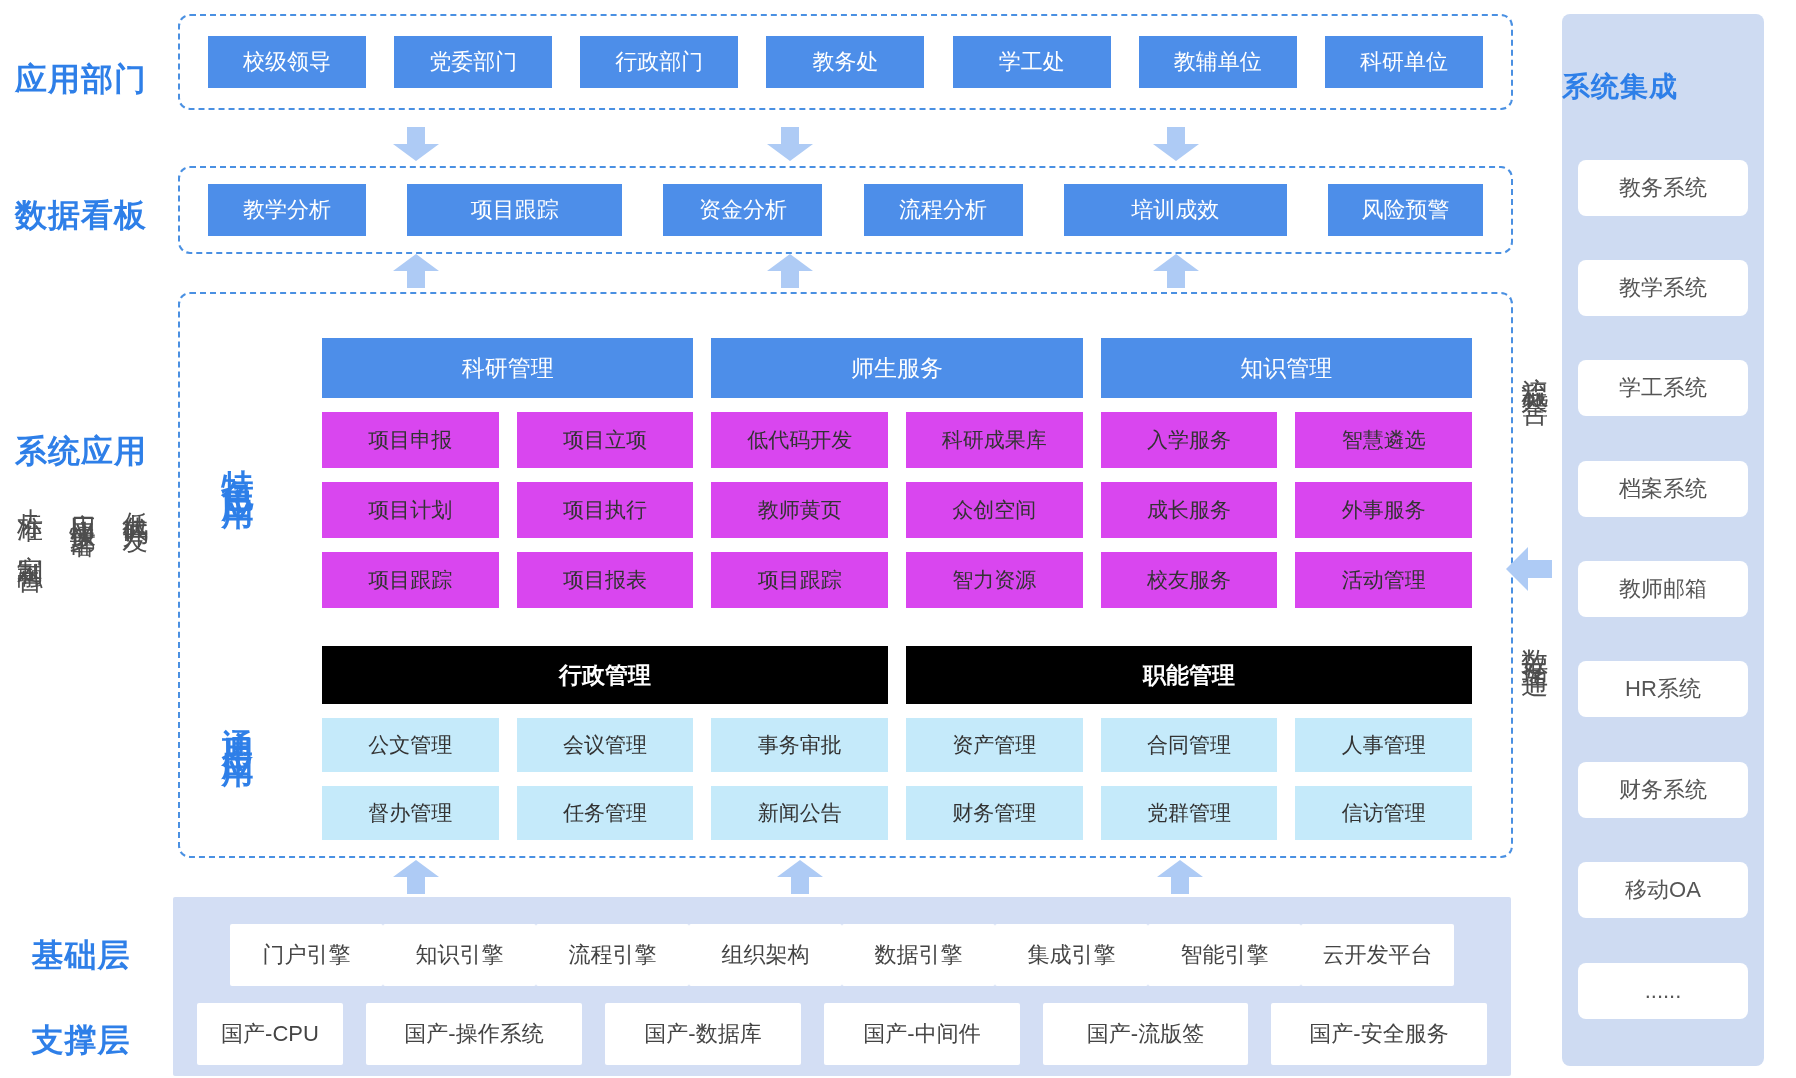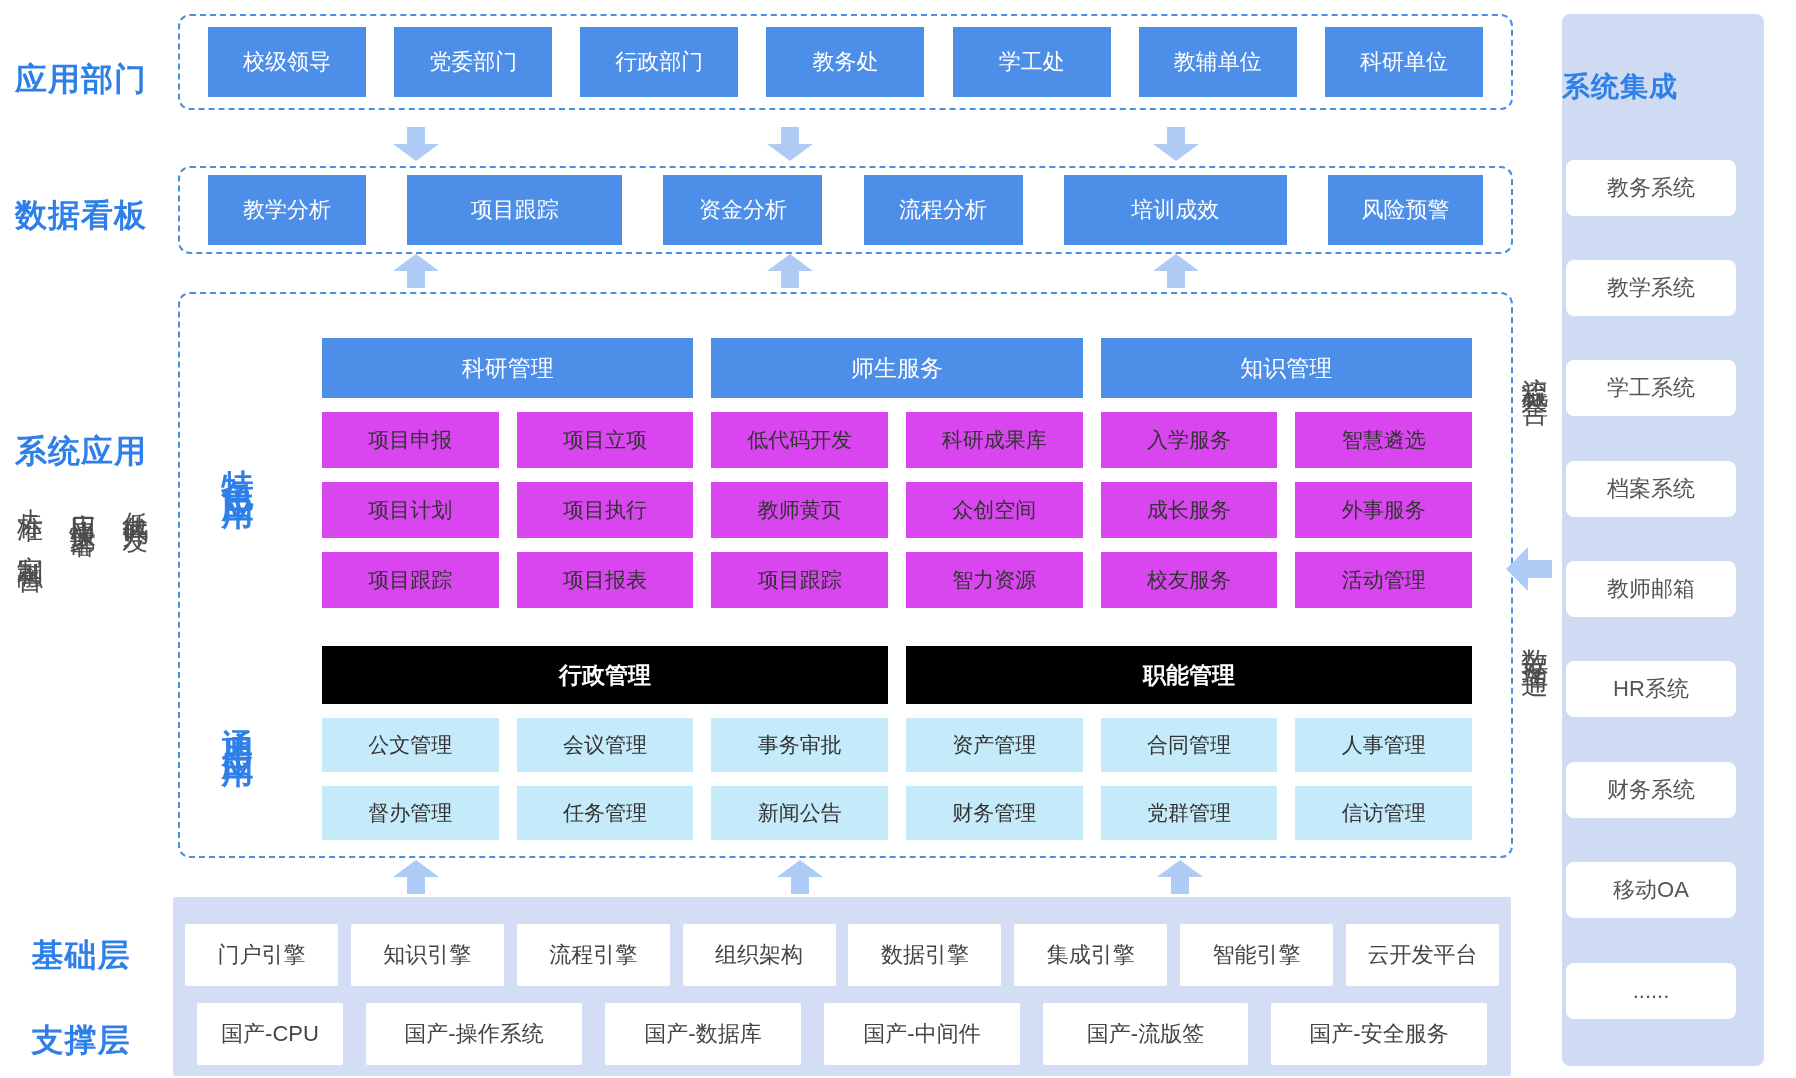--- a/index.html
+++ b/index.html
@@ -19,21 +19,21 @@
   }
   .vnotes{position:absolute;left:16px;top:492px;display:flex;gap:24px;align-items:flex-start;}
   .flow{position:absolute;font-size:27px;letter-spacing:7px;}
   
   .dashed{
     position:absolute;left:178px;width:1335px;box-sizing:border-box;
     border:2px dashed #4A90E2;border-radius:12px;
   }
   .rowflex{display:flex;align-items:center;justify-content:space-between;padding:0 28px;}
   .bluebox{
-    background:#4D8EE9;color:#fff;font-size:22px;height:70px;flex:none;
+    background:#4D8EE9;color:#fff;font-size:22px;height:52px;flex:none;
     display:flex;align-items:center;justify-content:center;white-space:nowrap;
   }
   
   .vlabel{
     position:absolute;writing-mode:vertical-rl;text-orientation:upright;
     color:#2E7FE8;font-weight:bold;font-size:32px;letter-spacing:10px;line-height:1;
   }
   .fgrid,.ggrid{
     position:absolute;left:142px;width:1150px;display:grid;
     grid-template-columns:repeat(6,1fr);column-gap:18px;row-gap:14px;
@@ -62,21 +62,21 @@
   
   .panel{
     position:absolute;left:1562px;top:14px;width:202px;height:1052px;
     background:#CEDBF2;border-radius:8px;
   }
   .panel-title{
     position:absolute;top:54px;left:0;width:100%;
     color:#2E7FE8;font-weight:bold;font-size:28px;letter-spacing:1px;
   }
   .pbox{
-    position:absolute;left:4px;width:170px;height:56px;background:#fff;border-radius:8px;
+    position:absolute;left:16px;width:170px;height:56px;background:#fff;border-radius:8px;
     color:#555;font-size:22px;display:flex;align-items:center;justify-content:center;white-space:nowrap;
   }
   .arrow{position:absolute;}
 </style>
 </head>
 <body>
 
 <div class="side-label" style="top:58px">应用部门</div>
 <div class="side-label" style="top:194px">数据看板</div>
 <div class="side-label" style="top:430px">系统应用</div>
@@ -188,21 +188,21 @@
 <svg class="arrow" style="left:393px;top:860px" width="46" height="34" viewBox="0 0 46 34">
     <path d="M23 0 L46 17 H32 V34 H14 V17 H0 Z" fill="#AECBF5"></path>
   </svg>
 <svg class="arrow" style="left:777px;top:860px" width="46" height="34" viewBox="0 0 46 34">
     <path d="M23 0 L46 17 H32 V34 H14 V17 H0 Z" fill="#AECBF5"></path>
   </svg>
 <svg class="arrow" style="left:1157px;top:860px" width="46" height="34" viewBox="0 0 46 34">
     <path d="M23 0 L46 17 H32 V34 H14 V17 H0 Z" fill="#AECBF5"></path>
   </svg>
 
-<div class="band" style="top:897px;height:115px;padding:0 12px;">
+<div class="band" style="top:897px;height:115px;padding:0 12px;justify-content:center;">
   <div class="wbox" style="width:153px">门户引擎</div>
   <div class="wbox" style="width:153px">知识引擎</div>
   <div class="wbox" style="width:153px">流程引擎</div>
   <div class="wbox" style="width:153px">组织架构</div>
   <div class="wbox" style="width:153px">数据引擎</div>
   <div class="wbox" style="width:153px">集成引擎</div>
   <div class="wbox" style="width:153px">智能引擎</div>
   <div class="wbox" style="width:153px">云开发平台</div>
 </div>
 

